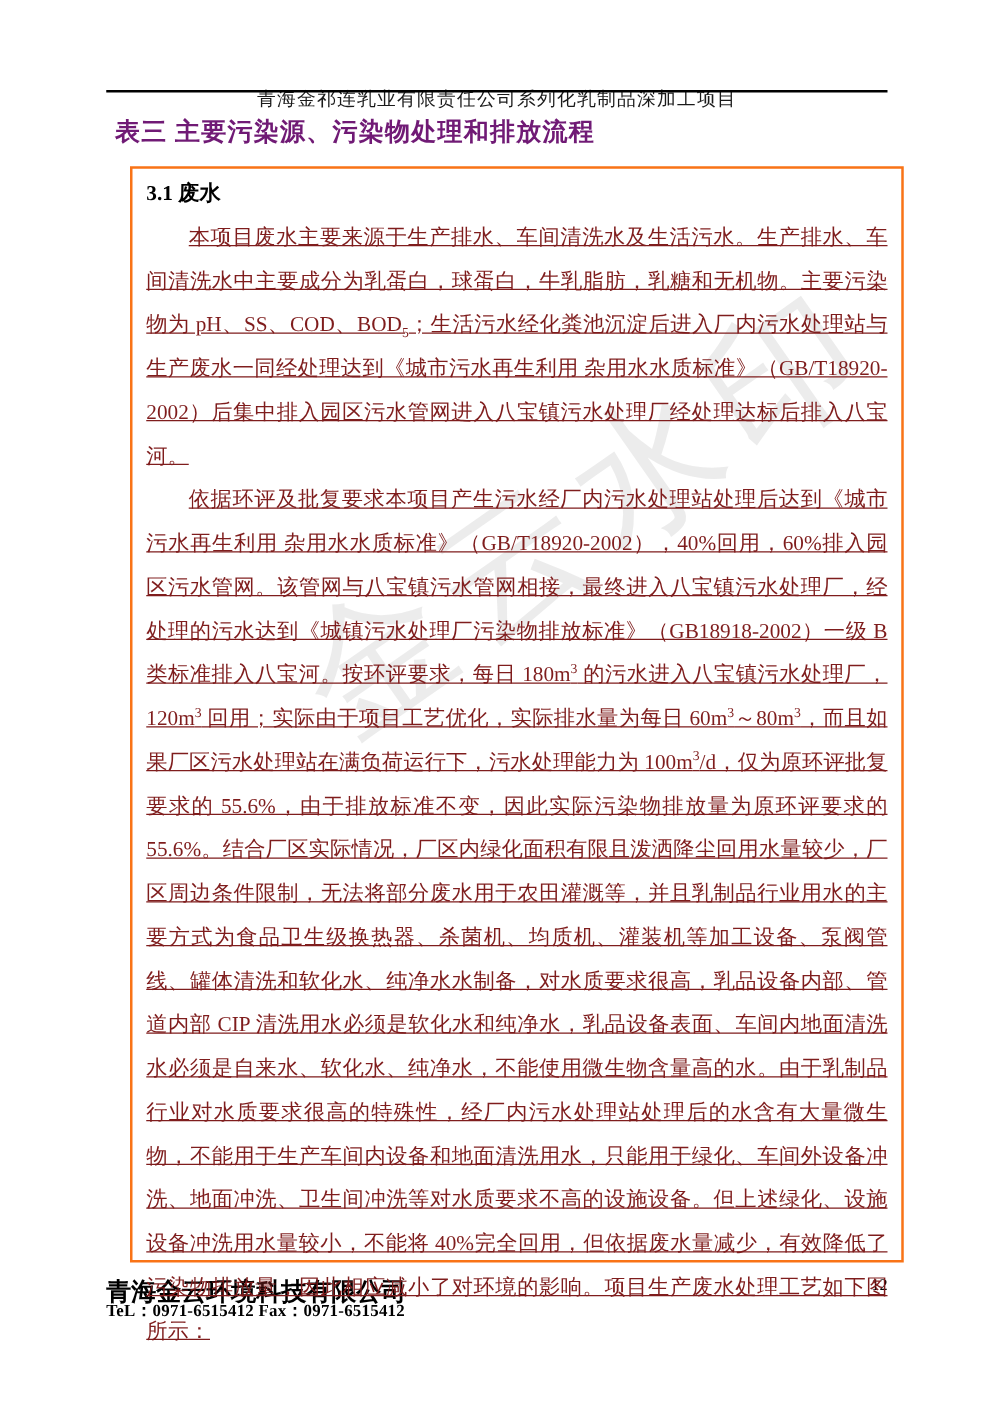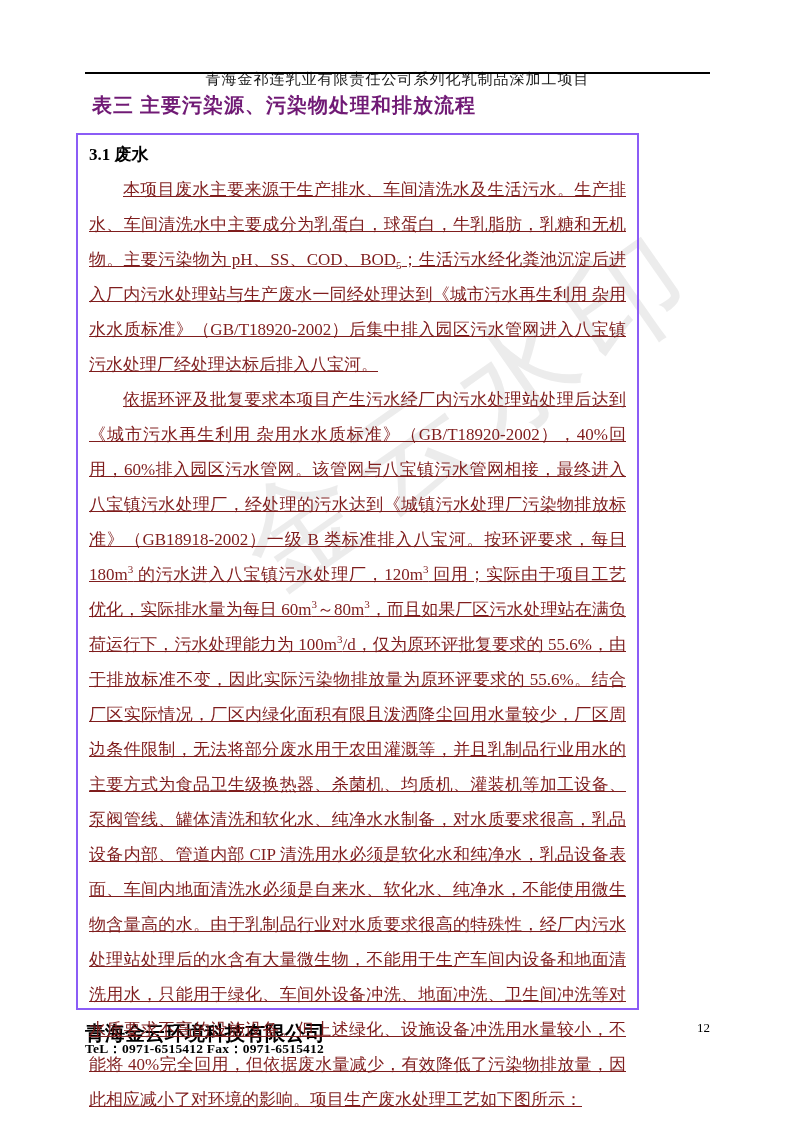--- a/index.html
+++ b/index.html
@@ -22,22 +22,22 @@
     font-size:20px; font-weight:bold; letter-spacing:1px; color:#701a75;
   }
   .watermark {
     position:absolute; top:330px; left:120px; width:700px;
     transform:rotate(-35deg); transform-origin:50% 50%;
     font-size:118px; letter-spacing:14px; white-space:nowrap;
     color:rgba(110,110,110,0.13); z-index:0; pointer-events:none;
     text-align:center;
   }
   .content-box {
-    position:absolute; top:133px; left:76px; width:563px; height:877px;
-    border:2px solid #8b5cf6; box-sizing:border-box;
+    position:absolute; top:133px; left:104px; width:619px; height:877px;
+    border:2px solid #f97316; box-sizing:border-box;
     padding:5px 11px 0 11px; background:transparent; z-index:1;
   }
   .box-heading {
     font-size:17px; font-weight:bold; margin:3px 0 6px 0; color:#000;
   }
   .body-para {
     margin:0; text-indent:2em; font-size:17px; line-height:35px;
     text-align:justify; color:#7f1d1d;text-decoration:underline;
   }
   .body-para sup, .body-para sub { font-size:11px; line-height:0; }

